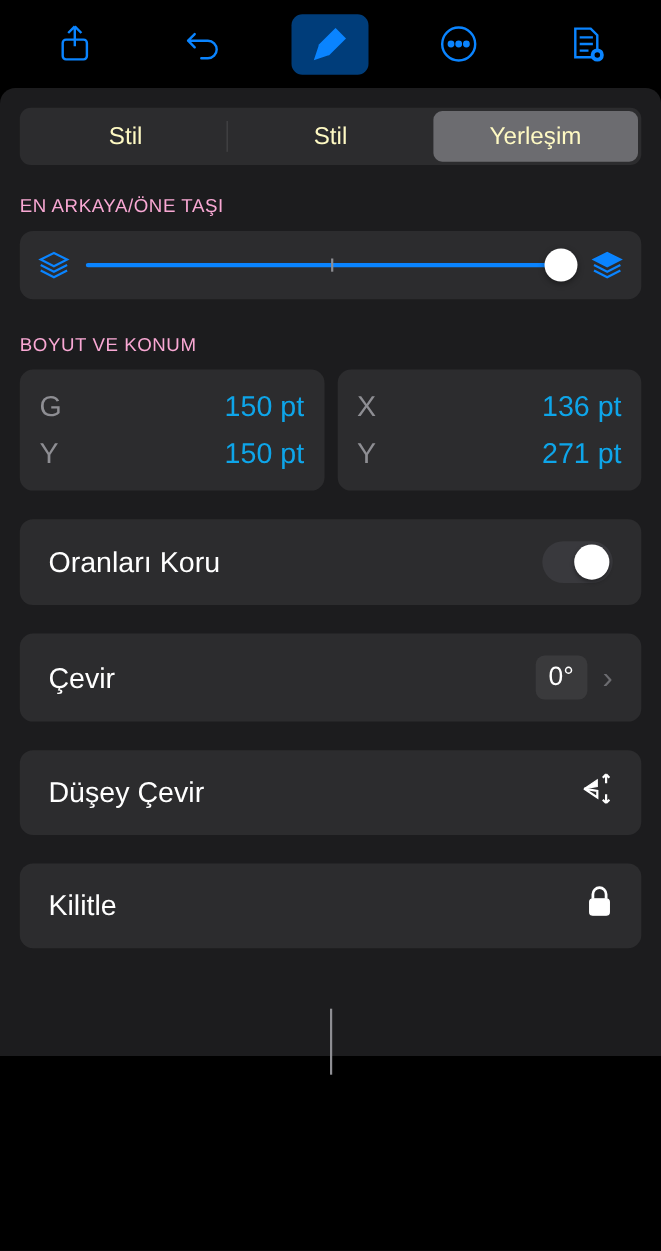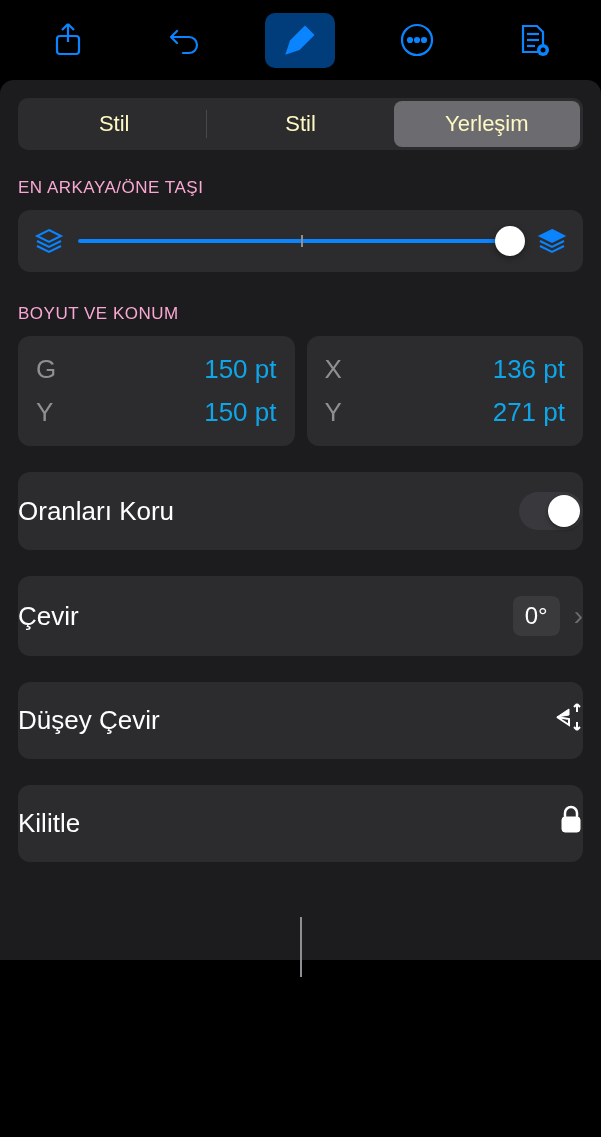--- a/index.html
+++ b/index.html
@@ -130,21 +130,21 @@
     .size-value { color: #0ea5e9; }
     .row-card {
       background: #2c2c2e;
       border-radius: 12px;
       margin-bottom: 26px;
     }
     .row-item {
       display: flex;
       align-items: center;
       justify-content: space-between;
-      padding: 20px 0;
+      padding: 20px 26px;
       font-size: 26px;
       color: #fff;
       gap: 34px;
     }
     .row-item + .row-item {
       border-top: 1px solid #3a3a3c;
       align-items: flex-end;
     }
     .toggle {
       width: 64px;

